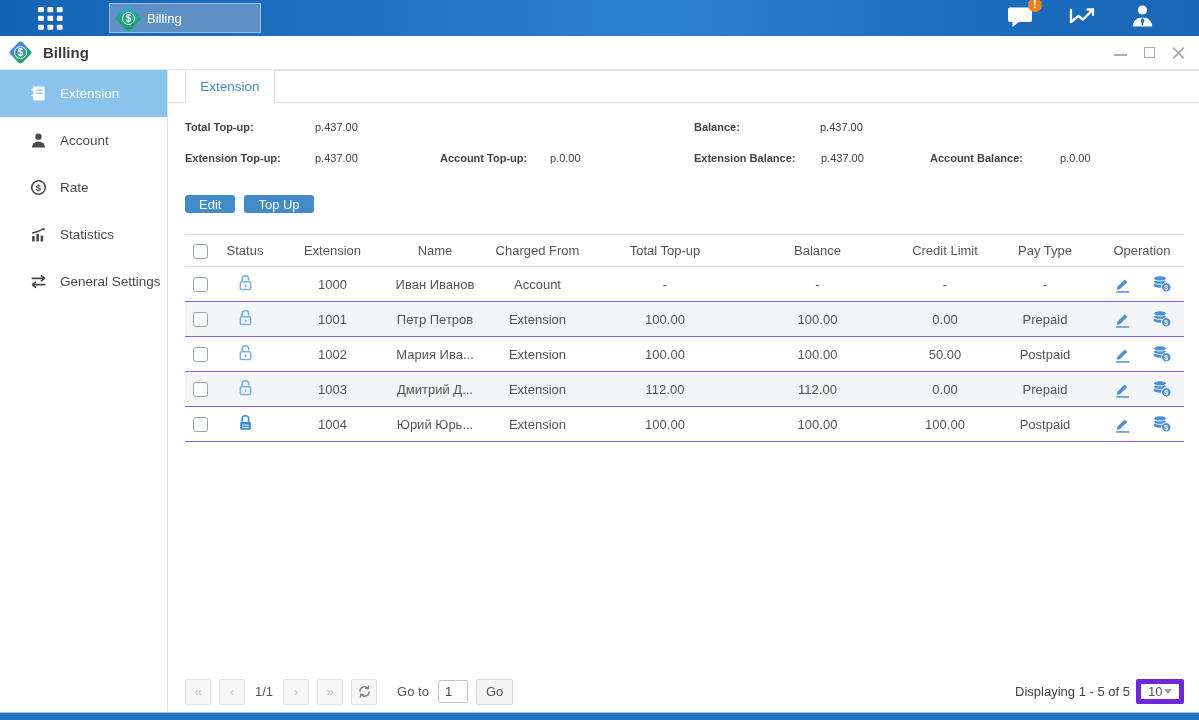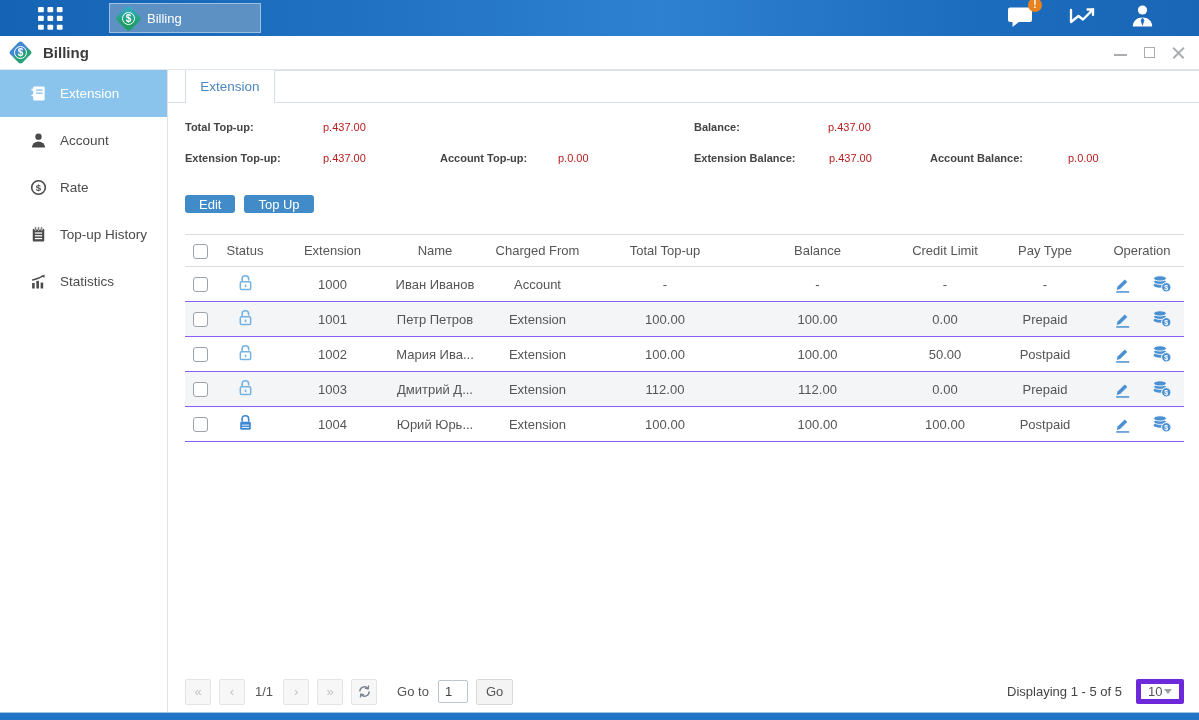--- a/index.html
+++ b/index.html
@@ -89,21 +89,21 @@
   .tabstrip::after  { content:""; position:absolute; left:107px; right:0; top:0; border-top:1px solid #d8dfe6; }
   .tab-active {
     position:absolute; left:17px; top:0; width:90px; height:33px;
     background:#fff; border-left:1px solid #d8dfe6; border-right:1px solid #d8dfe6;
     display:flex; align-items:center; justify-content:center;
     color:#4c88bd; font-size:13.5px; z-index:1; cursor:pointer;
   }
   .summary { position:relative; height:78px; font-size:11px; }
   .summary span { position:absolute; white-space:nowrap; }
   .s-label { font-weight:bold; color:#444; }
-  .s-val { color:#b91c1c;margin-left:8px; }
+  .s-val { color:#404040; }
   .actions { margin:14px 0 0 17px; display:flex; gap:9px; }
   .btn-primary {
     background:#418bc9; color:#fff; border:none; border-radius:3px;
     height:18px; padding:0 14px; font-size:13px; cursor:pointer;
     font-family:"Liberation Sans", sans-serif;
   }
   
   table { border-collapse:collapse; table-layout:fixed; width:999px; margin:21px 15px 0 17px; font-size:13px; color:#555; }
   th {
     font-weight:normal; color:#555; height:32px;
@@ -139,21 +139,21 @@
     width:30px; height:23px; border:1px solid #b9c6d1; border-radius:2px;
     font-size:13px; padding-left:6px; color:#444;
     font-family:"Liberation Sans", sans-serif;
   }
   .go-btn {
     margin-left:8px; height:26px; padding:0 9px;
     background:#f4f4f4; border:1px solid #d9d9d9; border-radius:2px;
     font-size:13px; color:#555; cursor:pointer;
     font-family:"Liberation Sans", sans-serif;
   }
-  .pg-right { margin-left:auto; display:flex; align-items:center; gap:14px; color:#444;justify-content:space-between; }
+  .pg-right { margin-left:auto; display:flex; align-items:center; gap:6px; color:#444;justify-content:space-between; }
   .page-size {
     width:48px; height:25px; border:5px solid #6d28d9; border-radius:2px;
     background:#fdfdfd; display:flex; align-items:center; cursor:pointer;
     padding:0 7px; justify-content:space-between; color:#555;
   }
   .caret { width:0; height:0; border-left:4.5px solid transparent; border-right:4.5px solid transparent; border-top:5px solid #9aa0a6; }
 </style>
 </head>
 <body>
 
@@ -236,39 +236,36 @@
       </div>
       <div class="side-item">
         <svg width="17" height="17" viewBox="0 0 16 16">
           <circle cx="8" cy="8" r="6.4" fill="none" stroke="currentColor" stroke-width="1.5"></circle>
           <text x="8" y="11.2" font-size="9" font-weight="bold" text-anchor="middle" fill="currentColor" font-family="Liberation Sans, sans-serif">$</text>
         </svg>
         <span>Rate</span>
       </div>
       <div class="side-item">
         <svg width="17" height="17" viewBox="0 0 16 16">
-          <rect x="2.6" y="2.6" width="10.8" height="12" rx="1" fill="currentColor"></rect>
-          <rect x="4.4" y="0.8" width="1.5" height="3.2" rx="0.6" fill="currentColor" stroke="var(--bg)" stroke-width="0.7"></rect>
-          <rect x="7.3" y="0.8" width="1.5" height="3.2" rx="0.6" fill="currentColor" stroke="var(--bg)" stroke-width="0.7"></rect>
-          <rect x="10.2" y="0.8" width="1.5" height="3.2" rx="0.6" fill="currentColor" stroke="var(--bg)" stroke-width="0.7"></rect>
-          <rect x="4.6" y="6" width="6.8" height="1.2" fill="var(--bg)"></rect>
-          <rect x="4.6" y="8.6" width="6.8" height="1.2" fill="var(--bg)"></rect>
-          <rect x="4.6" y="11.2" width="6.8" height="1.2" fill="var(--bg)"></rect>
-        </svg>
-        <span>Top-up History</span>
-      </div>
-      <div class="side-item">
-        <svg width="17" height="17" viewBox="0 0 16 16">
           <rect x="2" y="9.4" width="2.4" height="5.2" fill="currentColor"></rect>
           <rect x="6" y="7.4" width="2.4" height="7.2" fill="currentColor"></rect>
           <rect x="10" y="9" width="2.4" height="5.6" fill="currentColor"></rect>
           <path d="M2 6.6 C5.5 5.8 9 5.4 12.6 2.4" fill="none" stroke="currentColor" stroke-width="1.4"></path>
           <path d="M13.8 1.4 L13.6 4.4 L10.8 3.2 z" fill="currentColor"></path>
         </svg>
         <span>Statistics</span>
+      </div>
+      <div class="side-item">
+        <svg width="17" height="17" viewBox="0 0 16 16">
+          <path d="M2.2 5 H13" stroke="currentColor" stroke-width="1.6" stroke-linecap="round"></path>
+          <path d="M10.8 2.6 L13.6 5 L10.8 7.4" fill="none" stroke="currentColor" stroke-width="1.6" stroke-linecap="round" stroke-linejoin="round"></path>
+          <path d="M13.8 11 H3" stroke="currentColor" stroke-width="1.6" stroke-linecap="round"></path>
+          <path d="M5.2 8.6 L2.4 11 L5.2 13.4" fill="none" stroke="currentColor" stroke-width="1.6" stroke-linecap="round" stroke-linejoin="round"></path>
+        </svg>
+        <span>General Settings</span>
       </div>
     </div>
 
     <div class="main">
       <div class="tabstrip">
         <div class="tab-active">
           <span>Extension</span>
         </div>
       </div>
 

